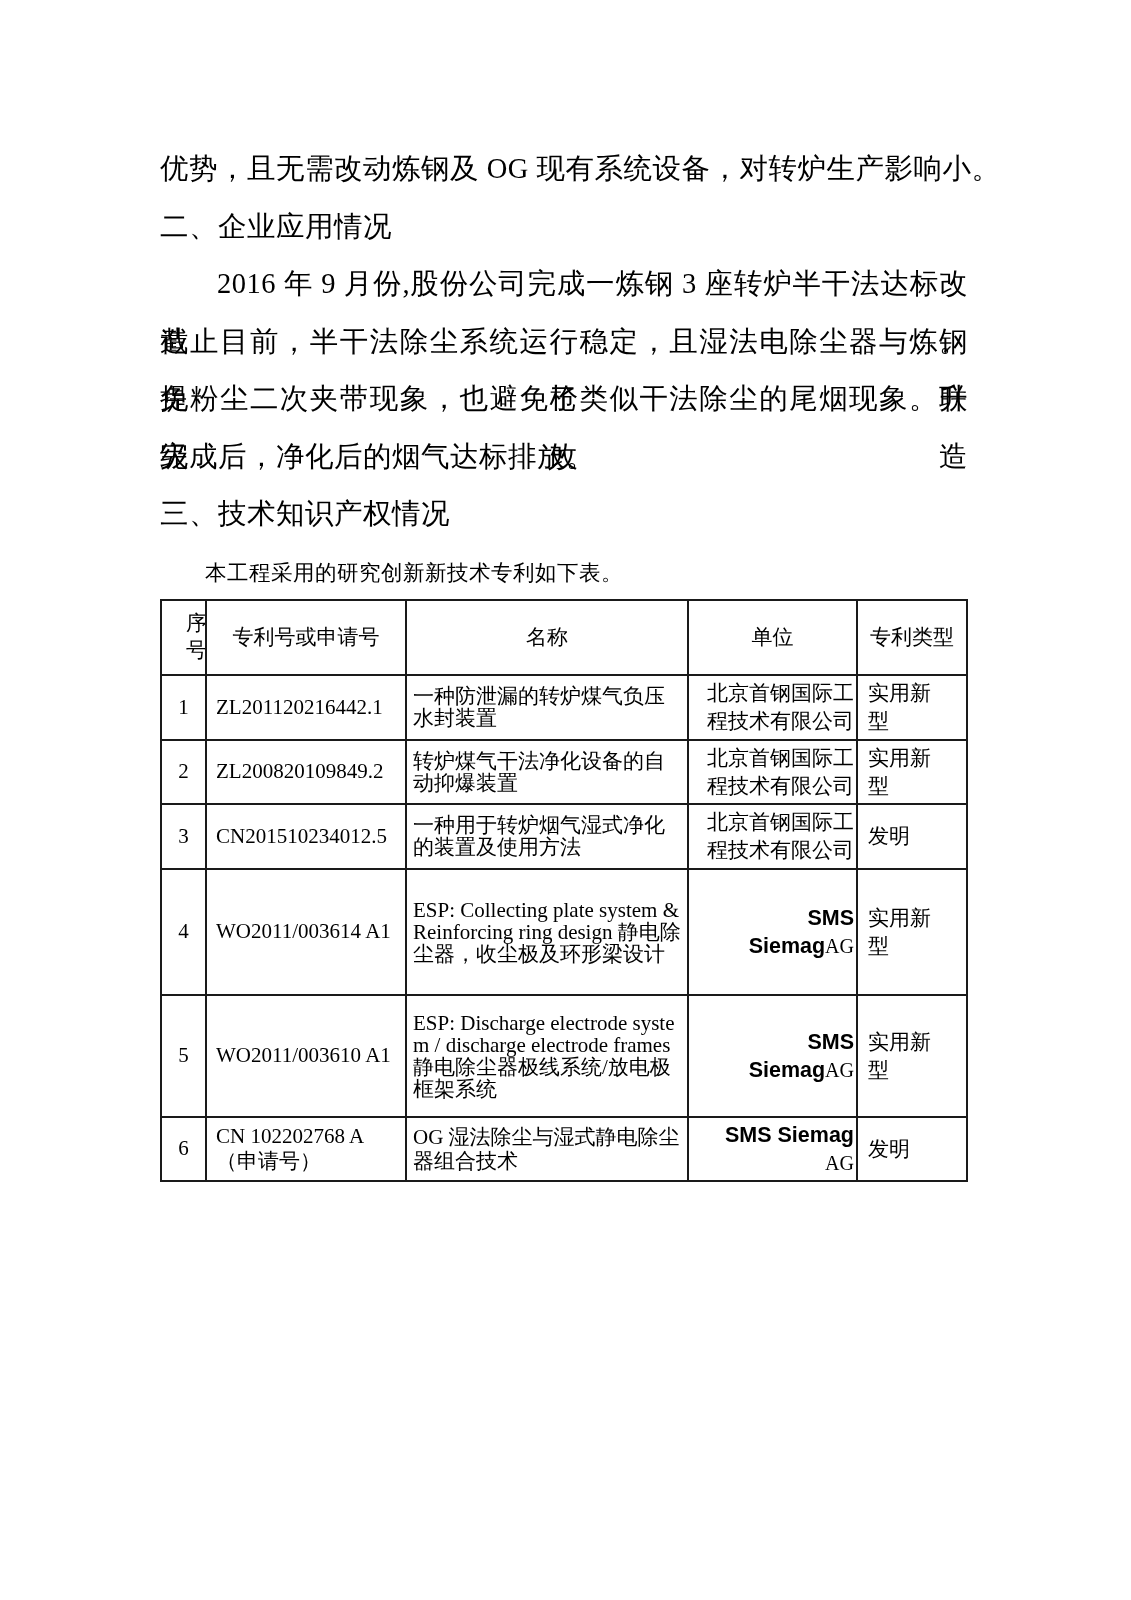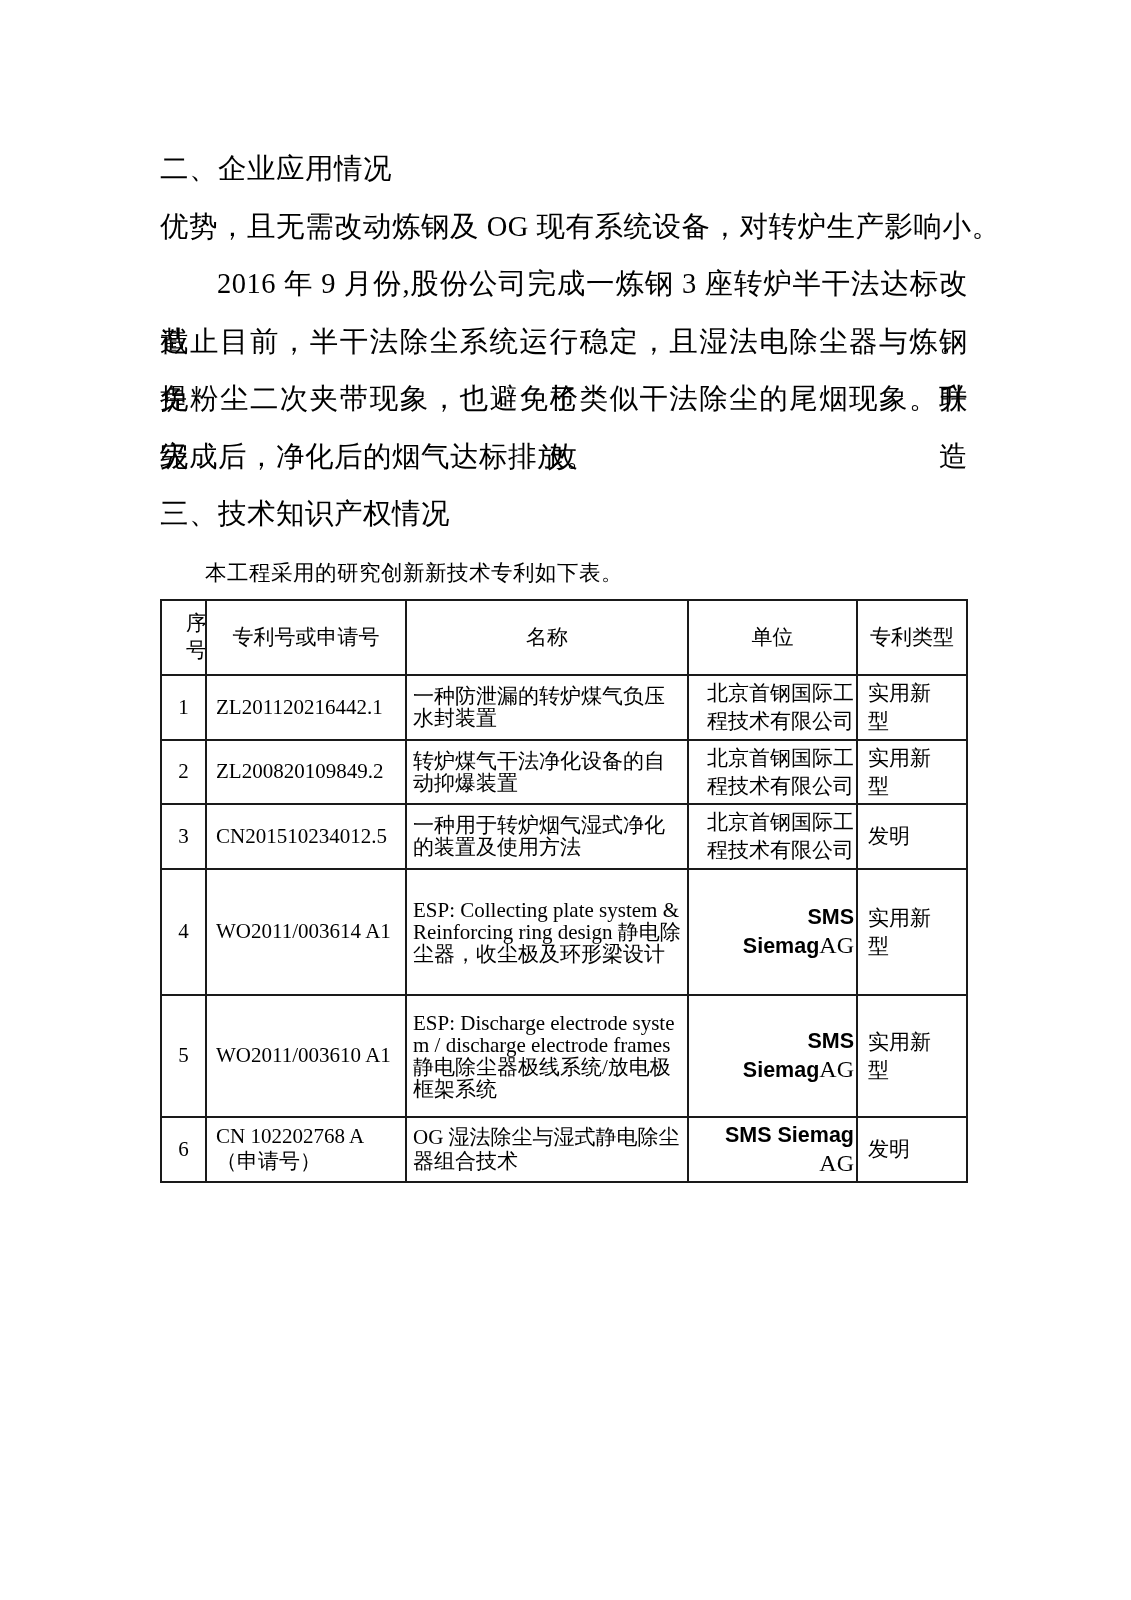--- a/index.html
+++ b/index.html
@@ -67,39 +67,39 @@
     line-height: 22px;
     word-break: break-all;
   }
   td.unit { padding: 3px 2px 3px 8px; line-height: 28px; text-align: right; }
   td.type { padding: 3px 20px 3px 10px; }
   .brand {
     font-family: "Liberation Sans", "DejaVu Sans", sans-serif;
     font-weight: 700;
     font-size: 21.5px;
   }
-  .brand-ag { font-size: 24px; white-space: pre; }
+  .brand-ag { font-size: 20px; white-space: pre; }
   tr.r-h  th { height: 57px; }
   tr.r-1 td { height: 57px; }
   tr.r-2 td { height: 55px; }
   tr.r-3 td { height: 57px; }
   tr.r-4 td { height: 118px; }
   tr.r-5 td { height: 114px; }
   tr.r-6 td { height: 49px; }
   tr.r-6 td.name { line-height: 24px; }
   tr.r-6 td.pat  { line-height: 25px; margin-top: 11px; }
 </style>
 </head>
 <body>
 
 <div class="doc">
 
+  <div class="line">优势，且无需改动炼钢及 OG 现有系统设备，对转炉生产影响小。</div>
+
   <div class="line">二、企业应用情况</div>
-
-  <div class="line">优势，且无需改动炼钢及 OG 现有系统设备，对转炉生产影响小。</div>
 
   <div class="line fill indent2">2016 年 9 月份,股份公司完成一炼钢 3 座转炉半干法达标改造。</div>
   <div class="line fill">截止目前，半干法除尘系统运行稳定，且湿法电除尘器与炼钢提枪联</div>
   <div class="line fill">免粉尘二次夹带现象，也避免了类似干法除尘的尾烟现象。升级改造</div>
   <div class="line">完成后，净化后的烟气达标排放。</div>
 
   <div class="line">三、技术知识产权情况</div>
 
   <div class="intro">本工程采用的研究创新新技术专利如下表。</div>
 

